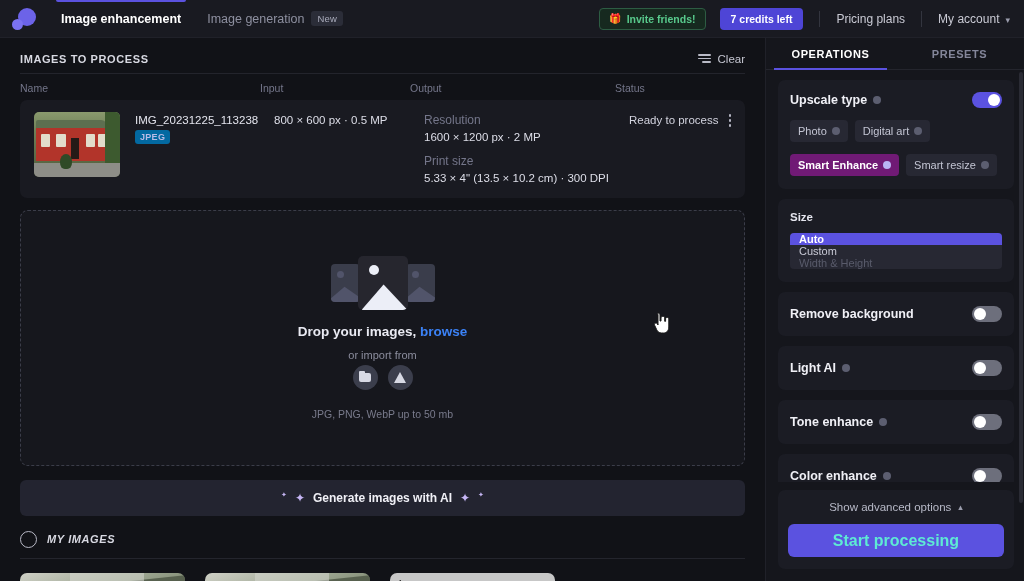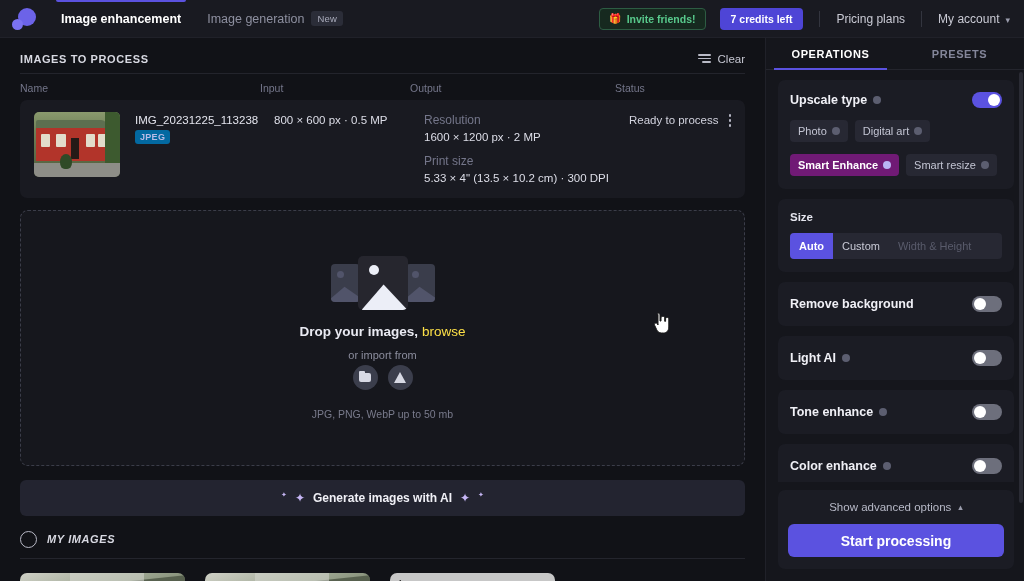--- a/index.html
+++ b/index.html
@@ -122,21 +122,21 @@
   }
   .imgicon .side.l { left: 0; } .imgicon .side.r { right: 0; }
   .imgicon .side .dot { position: absolute; left: 6px; top: 7px; width: 7px; height: 7px; border-radius: 50%; background: #51546a; }
   .imgicon .side .mt { position: absolute; left: -4px; bottom: 0; width: 40px; height: 17px; background: #51546a; clip-path: polygon(0 100%, 45% 10%, 100% 100%); }
   .imgicon .mid {
     position: absolute; left: 27px; top: 0; width: 50px; height: 54px; background: #26262e; border-radius: 5px; overflow: hidden;
   }
   .imgicon .mid .dot { position: absolute; left: 11px; top: 9px; width: 10px; height: 10px; border-radius: 50%; background: #eceef7; }
   .imgicon .mid .mt { position: absolute; left: 4px; bottom: 0; width: 46px; height: 27px; background: #eceef7; clip-path: polygon(0 100%, 48% 6%, 100% 100%); }
   .dz-main { font-size: 13.5px; font-weight: bold; color: #e9eaf2; margin-bottom: 10px; }
-  .dz-main .browse { color: #fde047; font-weight: normal; cursor: pointer; margin-top: 7px; }
+  .dz-main .browse { color: #3b82f6; font-weight: bold; cursor: pointer; margin-top: 7px; }
   .dz-sub { font-size: 11px; color: #8b8d9d; margin-bottom: 4px; }
   .dz-icons { display: flex; gap: 10px; margin-bottom: 18px; }
   .circ-btn {
     width: 25px; height: 25px; border-radius: 50%; background: #3b3e4c;
     display: flex; align-items: center; justify-content: center; cursor: pointer;
   }
   .folder { width: 12px; height: 9px; background: #d7d9e4; border-radius: 1px 2px 2px 2px; position: relative; }
   .folder::before { content:""; position: absolute; left: 0; top: -2.5px; width: 6px; height: 3px; background: #d7d9e4; border-radius: 1px 1px 0 0; }
   .drive { width: 0; height: 0; border-left: 6.5px solid transparent; border-right: 6.5px solid transparent; border-bottom: 11px solid #d7d9e4; }
   .dz-formats { font-size: 10.5px; color: #797b8c; }
@@ -188,31 +188,31 @@
   .toggle.on .knob { right: 2px; }
   .toggle.off .knob { left: 2px; }
   .chiprow { display: flex; gap: 7px; margin-top: 12px; flex-wrap: wrap; }
   .chip {
     display: flex; align-items: center; gap: 5px; font-size: 11px; color: #c3c5d3;
     background: #272833; padding: 5px 8px; border-radius: 4px; cursor: pointer; white-space: nowrap;
   }
   .chip.sel { background: #701a75; color: #ffffff; font-weight: bold; }
   .chip.sel .info { background: #b9b4f4; }
   .sub-title { font-size: 11.5px; font-weight: bold; color: #e4e5ee; margin-bottom: 10px; }
-  .segmented { display: flex; align-items: stretch; background: #272833; border-radius: 4px; overflow: hidden; height: 26px; }
+  .segmented { display: flex; align-items: stretch; background: #272833; border-radius: 4px; overflow: hidden; height: 36px; flex-direction: column; }
   .seg { display: flex; align-items: center; padding: 0 9px; font-size: 11px; color: #c9cad6; cursor: pointer; white-space: nowrap; }
   .seg.sel { background: #5b52e0; color: #ffffff; font-weight: bold; }
   .seg.ghost { color: #595b6b; flex: 1; }
   .rfooter { padding: 8px 10px 12px 12px; }
   .adv-card { background: #1b1c24; border-radius: 7px; padding: 11px 10px 12px 10px; }
   .adv-row { display: flex; align-items: center; justify-content: center; gap: 7px; font-size: 11.5px; color: #b7b9c7; cursor: pointer; margin-bottom: 11px; }
   .caret-up { font-size: 9px; color: #9b9dad; }
   .start-btn {
     width: 100%; height: 33px; background: #5b52e0; border: none; border-radius: 6px;
-    color: #ffffff; font-size: 14px; font-weight: bold; cursor: pointer;
+    color: #5eead4; font-size: 16px; font-weight: bold; cursor: pointer;
     font-family: "Liberation Sans", sans-serif;
   }
   .rscrollbar { position: absolute; right: 1px; top: 34px; bottom: 78px; width: 4px; background: #2a2b34; border-radius: 2px; }
 
   
   .cursor { position: absolute; left: 653px; top: 274px; width: 18px; height: 22px; pointer-events: none; }
 </style>
 </head>
 <body>
 

